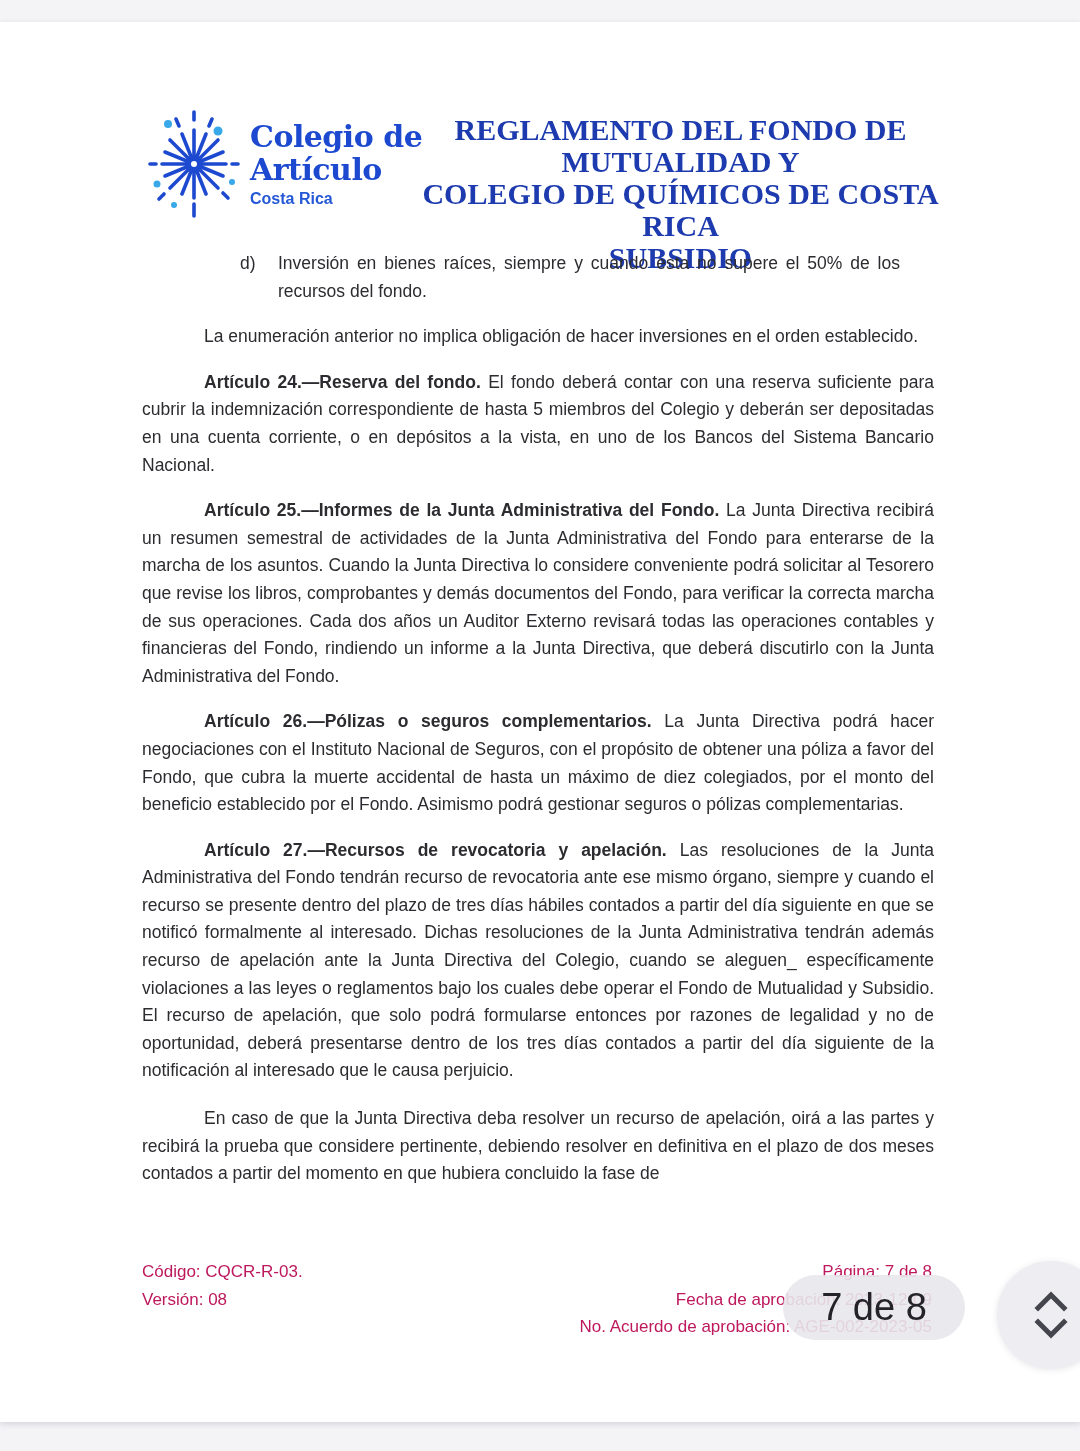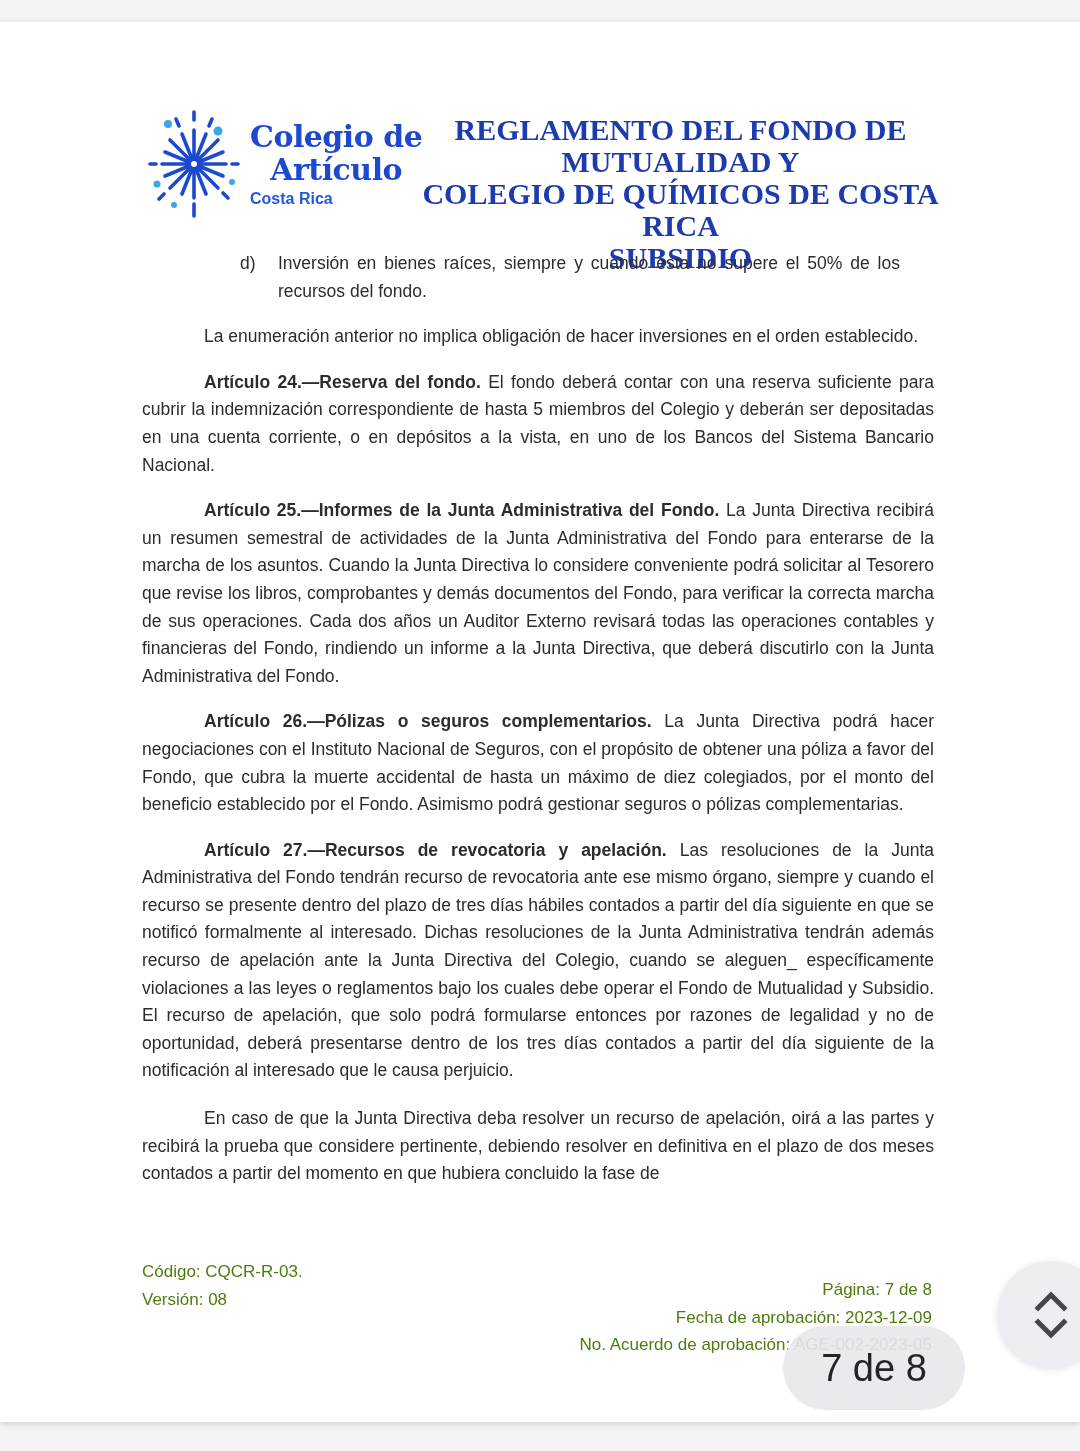--- a/index.html
+++ b/index.html
@@ -27,21 +27,20 @@
   }
   .logo-icon { width: 92px; height: 108px; margin-right: 10px; }
   .logo-text-main {
     font-family: "DejaVu Serif", serif;
     font-weight: bold;
     font-size: 30px;
     line-height: 33px;
     color: #1c49cf;
     letter-spacing: -0.5px;
     padding-top: 10px;
-    text-align: center;
   }
   .logo-text-sub {
     font-family: "Liberation Sans", sans-serif;
     font-weight: bold;
     font-size: 16px;
     color: #2458d6;
     margin-top: 4px;
   }
   .doc-title {
     position: absolute;
@@ -75,31 +74,31 @@
   .para b { font-weight: bold; }
   .closing { margin-top: 20px; }
 
   
   .doc-footer {
     position: absolute;
     left: 142px; top: 1236px;
     width: 790px;
     font-size: 17px;
     line-height: 27.5px;
-    color: #4d7c0f;
+    color: #be185d;
     display: flex;
     justify-content: space-between;
   }
-  .footer-right { text-align: right; margin-top: 18px; }
+  .footer-right { text-align: right; }
 
   
   .page-pill {
     position: absolute;
-    left: 783px; top: 1326px;
-    width: 182px; height: 84px;
+    left: 783px; top: 1275px;
+    width: 182px; height: 65px;
     border-radius: 42px;
     background: rgba(231,231,236,0.90);
     display: flex;
     align-items: center;
     justify-content: center;
     font-size: 38px;
     font-weight: 500;
     color: #232329;
     z-index: 5;
   }

